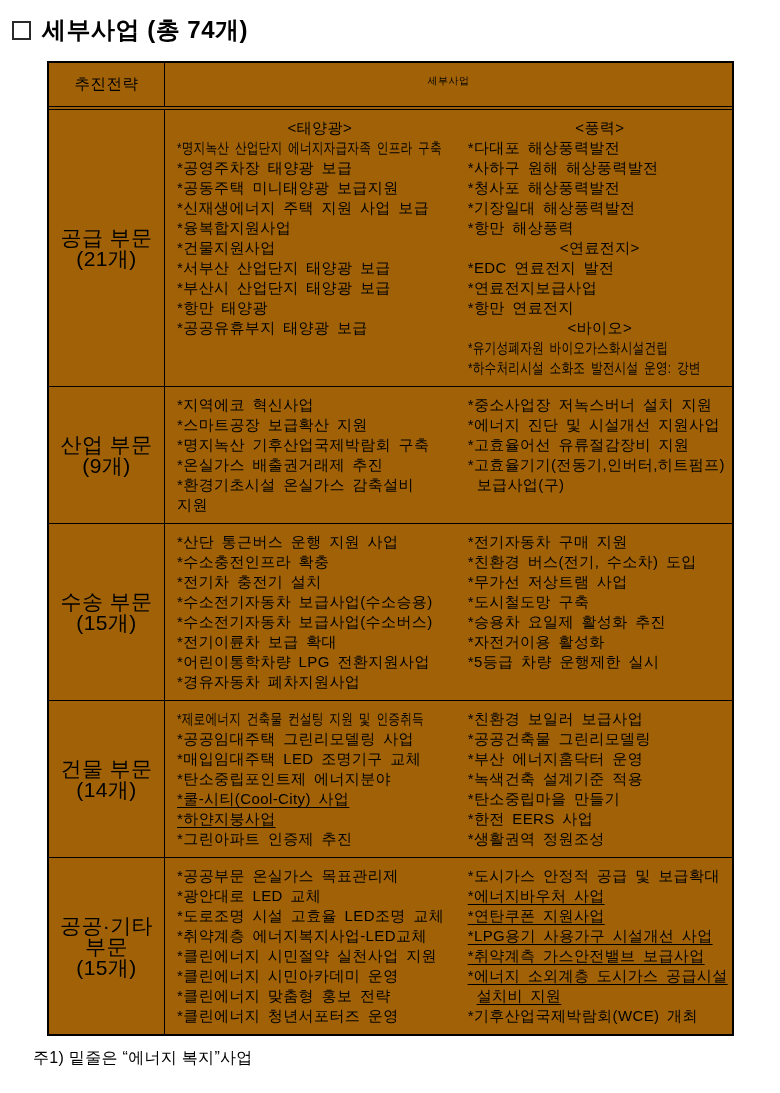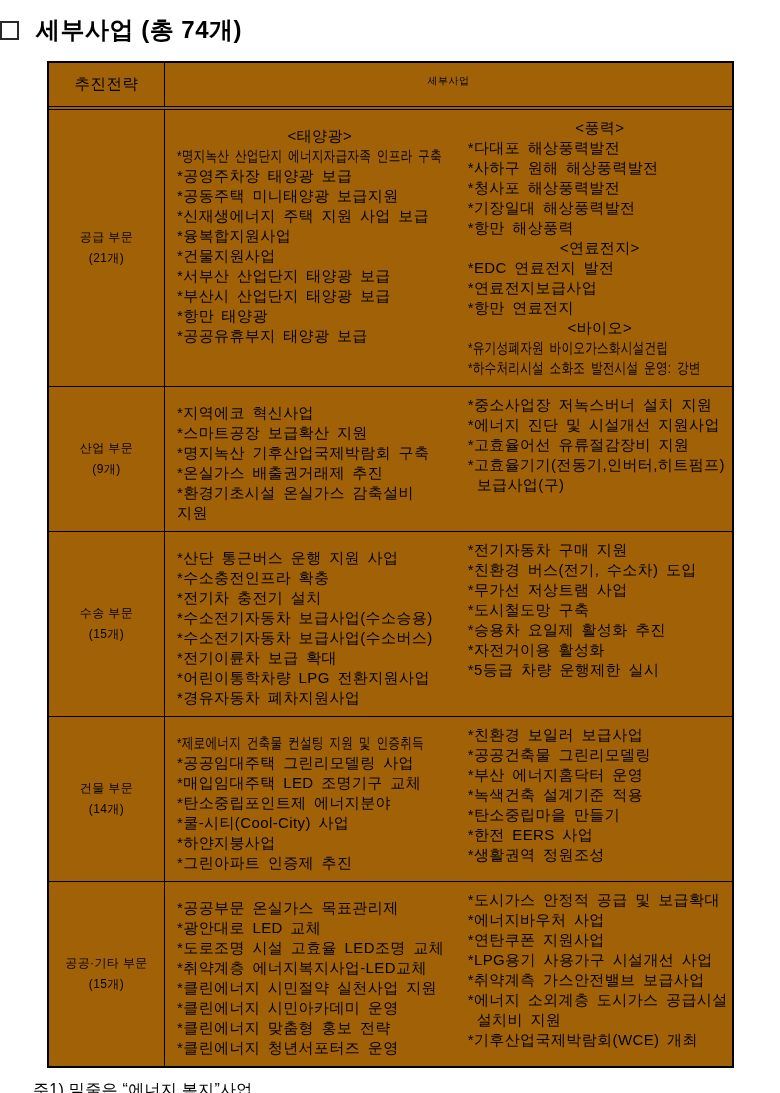--- a/index.html
+++ b/index.html
@@ -13,22 +13,22 @@
     position: relative;
     width: 780px;
     height: 1093px;
     background: #ffffff;
     overflow: hidden;
   }
   
   .title-row {
     display: flex;
     align-items: center;
-    gap: 17px;
-    padding: 16px 0 0 0;
+    gap: 11px;
+    padding: 16px 0 0 12px;
   }
   .checkbox-square {
     width: 15px;
     height: 15px;
     border: 2px solid #2a2a2a;
     flex: 0 0 auto;
     margin-top: 1px;
   }
   .page-title {
     font-size: 24px;
@@ -71,46 +71,46 @@
   .trow + .trow { border-top: 1px solid #000000; }
   .strategy-cell {
     width: 116px;
     flex: 0 0 116px;
     border-right: 1px solid #000000;
     display: flex;
     flex-direction: column;
     justify-content: center;
     align-items: center;
     text-align: center;
-    font-size: 12px;
+    font-size: 21px;
     line-height: 21px;
     letter-spacing: 0.4px;
     padding: 6px 0;
     box-sizing: border-box;
   }
   .detail-cell {
     flex: 1;
     display: flex;
     align-items: flex-start;
     padding: 8px 0;
     overflow: hidden;
   }
   .col { box-sizing: border-box; }
-  .col.left  { width: 52.5%; padding-left: 12px; margin-top: 8px; }
+  .col.left  { width: 52.5%; padding-left: 12px; }
   .col.right { width: 47.5%; padding-left: 5px; }
   .line {
     font-size: 15px;
     line-height: 20px;
     letter-spacing: 0.4px;
     word-spacing: 3px;
     white-space: nowrap;
   }
   .line.center { text-align: center; white-space: normal; }
   .line.ind { padding-left: 9px; }
-  .u { text-underline-offset: 3px; text-align: center; }
+  .u { text-decoration: underline; text-underline-offset: 3px; text-align: center; }
   .cond {
     display: inline-block;
     transform: scaleX(0.78);
     transform-origin: 0 50%;
     letter-spacing: 0.2px;
   }
   
   .footnote {
     margin: 12px 0 0 33px;
     font-family: Liberation Sans, sans-serif;

